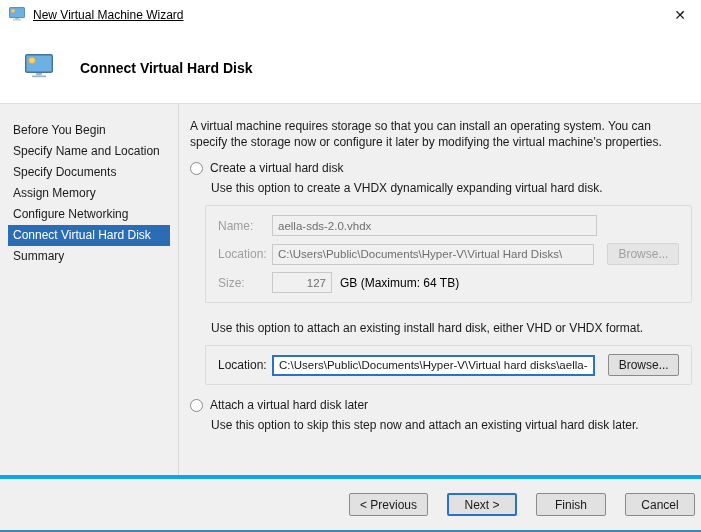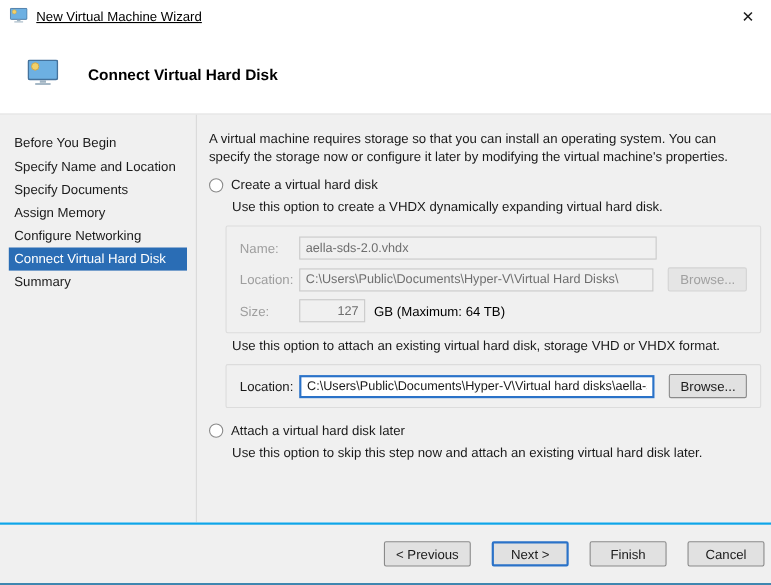--- a/index.html
+++ b/index.html
@@ -35,39 +35,39 @@
   .intro { width: 500px; line-height: 16px; margin-bottom: 11px; }
 
   .option-row { display: flex; align-items: center; margin-bottom: 6px; }
   .radio { width: 13px; height: 13px; border-radius: 50%; border: 1px solid #8a8a8a; background: #fff; flex: 0 0 13px; position: relative; }
   .radio .radio-dot { display: none; }
   .radio.checked .radio-dot { display: block; position: absolute; left: 3px; top: 3px; width: 5px; height: 5px; border-radius: 50%; background: #000; }
   .option-label { margin-left: 7px; }
   .option-desc { margin-left: 21px; margin-bottom: 9px; line-height: 15px; }
 
   .groupbox { margin-left: 15px; width: 487px; border: 1px solid #dcdcdc; border-radius: 2px; padding: 9px 12px; background: #f0f0f0; }
-  .gb1 { margin-bottom: 4px; }
+  .gb1 { margin-bottom: 18px; }
   .gb2 { margin-bottom: 13px; padding: 8px 12px; }
   .field-row { display: flex; align-items: center; margin-bottom: 7px; }
   .field-row:last-child { margin-bottom: 0; }
   .field-label { width: 54px; flex: 0 0 54px; }
   .label-disabled { color: #9e9e9e; }
 
   input.textbox { height: 21px; font-family: "Liberation Sans", sans-serif; font-size: 11.5px; padding: 1px 5px; outline: none; }
   .tb-disabled { width: 325px; background: #f0f0f0; border: 1px solid #c9c9c9; color: #6e6e6e; }
   .tb-size { width: 60px; text-align: right; }
   .size-suffix { margin-left: 8px; color: #000000; }
   .tb-focused { width: 327px; background: #ffffff; border: 2px solid #2a72c8; color: #1a1a1a; }
 
   .btn { font-family: "Liberation Sans", sans-serif; font-size: 12px; height: 22px; padding: 0 10px; background: #e1e1e1; border: 1px solid #8a8a8a; color: #1a1a1a; border-radius: 2px; }
   .btn-browse { margin-left: 13px; min-width: 62px; }
   .btn-browse-disabled { margin-left: 13px; min-width: 62px; background: #e5e5e5; border: 1px solid #d4d4d4; color: #a0a0a0; }
 
   
-  .footer { height: 55px; flex: 0 0 55px; background: #f0f0f0; border-top: 2px solid #0ea5e9; display: flex; align-items: center; justify-content: flex-end; padding-right: 6px; }
+  .footer { height: 55px; flex: 0 0 55px; background: #f0f0f0; border-top: 4px solid #0ea5e9; display: flex; align-items: center; justify-content: flex-end; padding-right: 6px; }
   .footer .btn { min-width: 70px; height: 23px; margin-left: 19px; }
   .btn-default { border: 2px solid #2a72c8; }
 
   .mon-icon { display: inline-block; vertical-align: middle; }
 </style>
 </head>
 <body>
 
 <div class="window">
 
@@ -128,21 +128,21 @@
           <input class="textbox tb-disabled" readonly="" value="C:\Users\Public\Documents\Hyper-V\Virtual Hard Disks\" style="">
           <button class="btn btn-browse-disabled">Browse...</button>
         </div>
         <div class="field-row">
           <span class="field-label label-disabled">Size:</span>
           <input class="textbox tb-disabled tb-size" readonly="" value="127" style="">
           <span class="size-suffix">GB (Maximum: 64 TB)</span>
         </div>
       </div>
 
-      <div class="option-desc">Use this option to attach an existing virtual hard disk, storage VHD or VHDX format.</div>
+      <div class="option-desc">Use this option to attach an existing install hard disk, either VHD or VHDX format.</div>
 
       <div class="groupbox gb2">
         <div class="field-row">
           <span class="field-label">Location:</span>
           <input class="textbox tb-focused" value="C:\Users\Public\Documents\Hyper-V\Virtual hard disks\aella-sds-2.0.vhdx" style="">
           <button class="btn btn-browse">Browse...</button>
         </div>
       </div>
 
       <div class="option-row">

